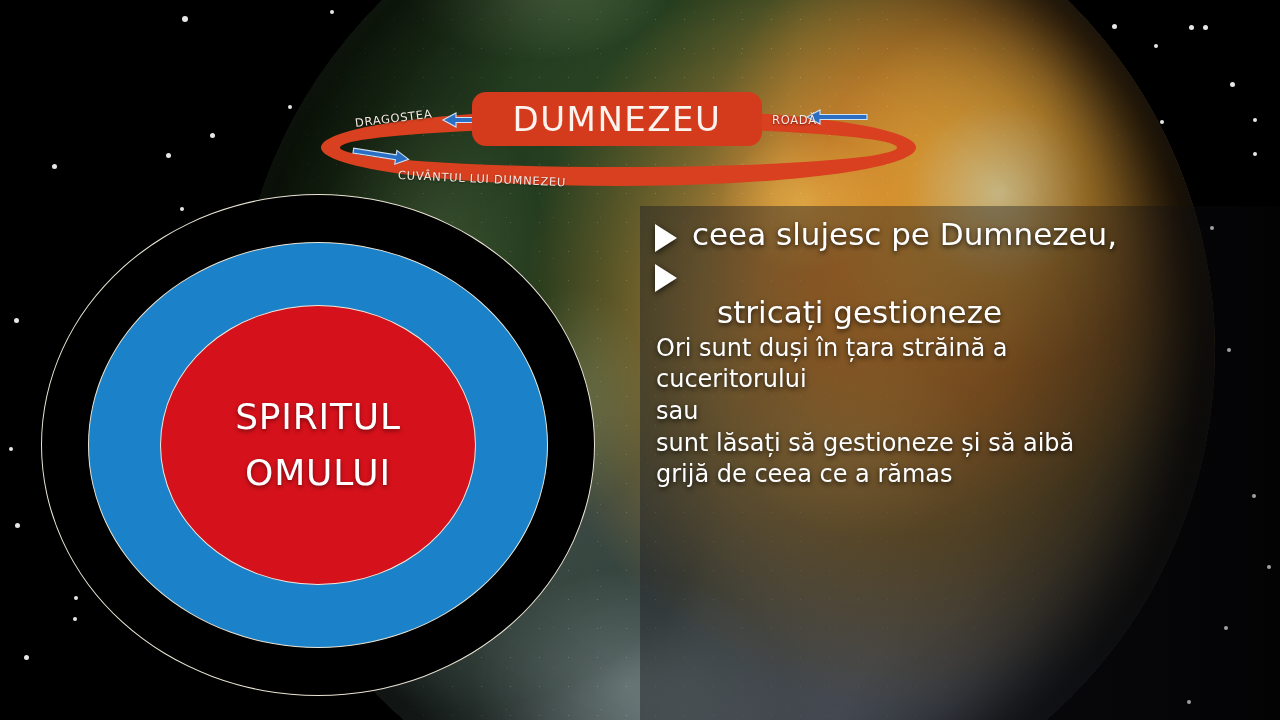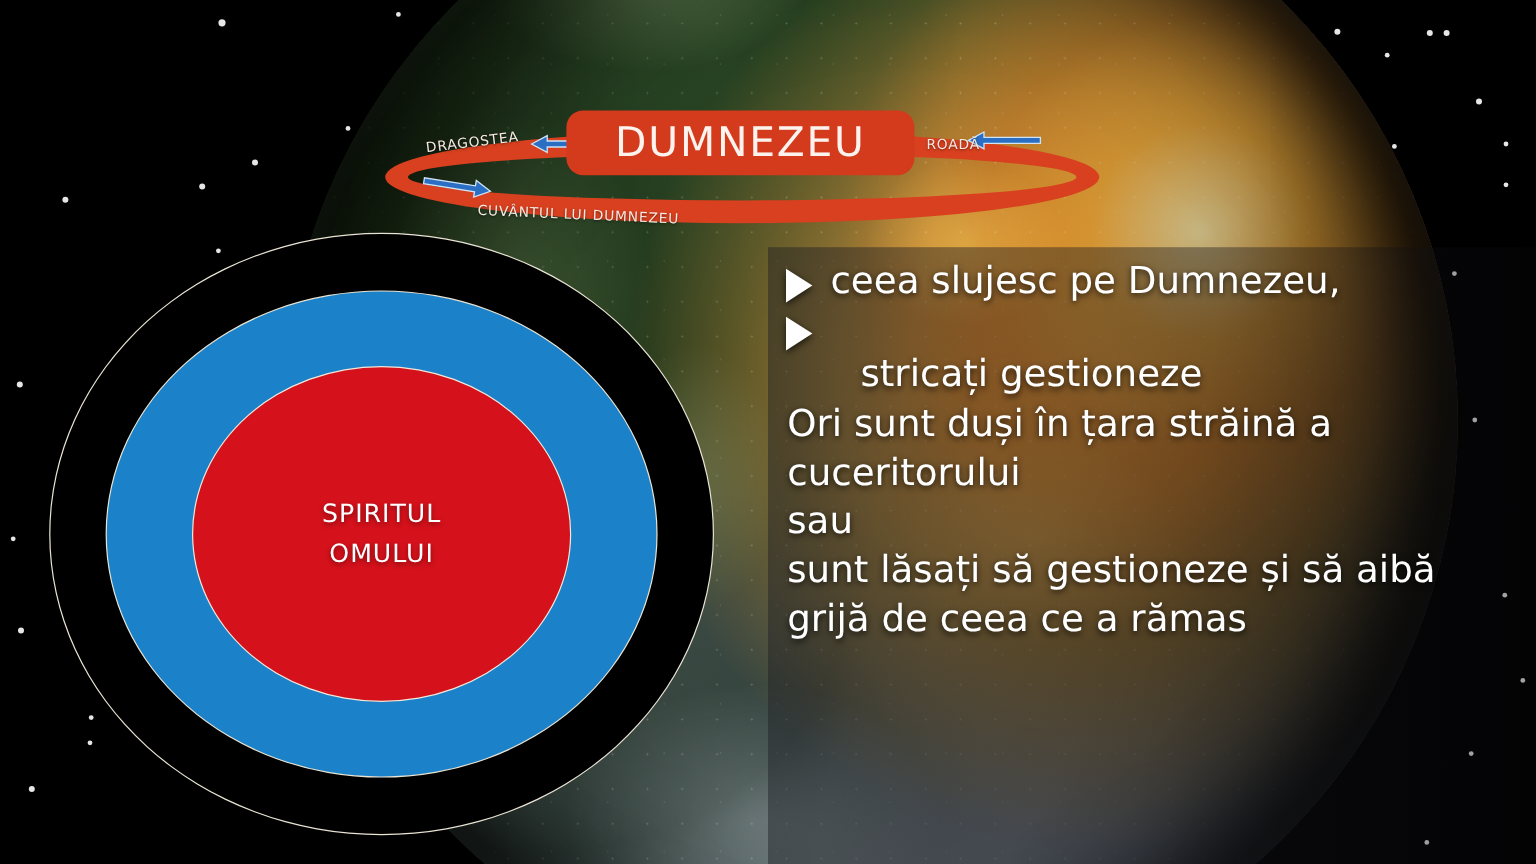--- a/index.html
+++ b/index.html
@@ -149,21 +149,21 @@
     background: #d5111b;
     border: 1.6px solid #efe9dc;
     box-sizing: border-box;
     display: flex;
     flex-direction: column;
     align-items: center;
     justify-content: center;
   }
   .ring-red .rl {
     color: #ffffff;
-    font-size: 21px;
+    font-size: 36px;
     line-height: 1.55;
     letter-spacing: .8px;
     text-shadow: 0 2px 4px rgba(0,0,0,.45);
   }
 
   
   .orbit {
     position: absolute;
     left: 321px;
     top: 109px;
@@ -240,21 +240,21 @@
   }
   .cont-line {
     color: #ffffff;
     font-size: 31px;
     line-height: 1.30;
     padding-left: 67px;
     text-shadow: 0 2px 5px rgba(0,0,0,.75);
   }
   .plain-line {
     color: #ffffff;
-    font-size: 31px;
+    font-size: 24px;
     line-height: 1.32;
     padding-left: 6px;
     text-shadow: 0 2px 5px rgba(0,0,0,.75);
     white-space: nowrap;
   }
 </style>
 </head>
 <body>
 
 <div id="slide">

